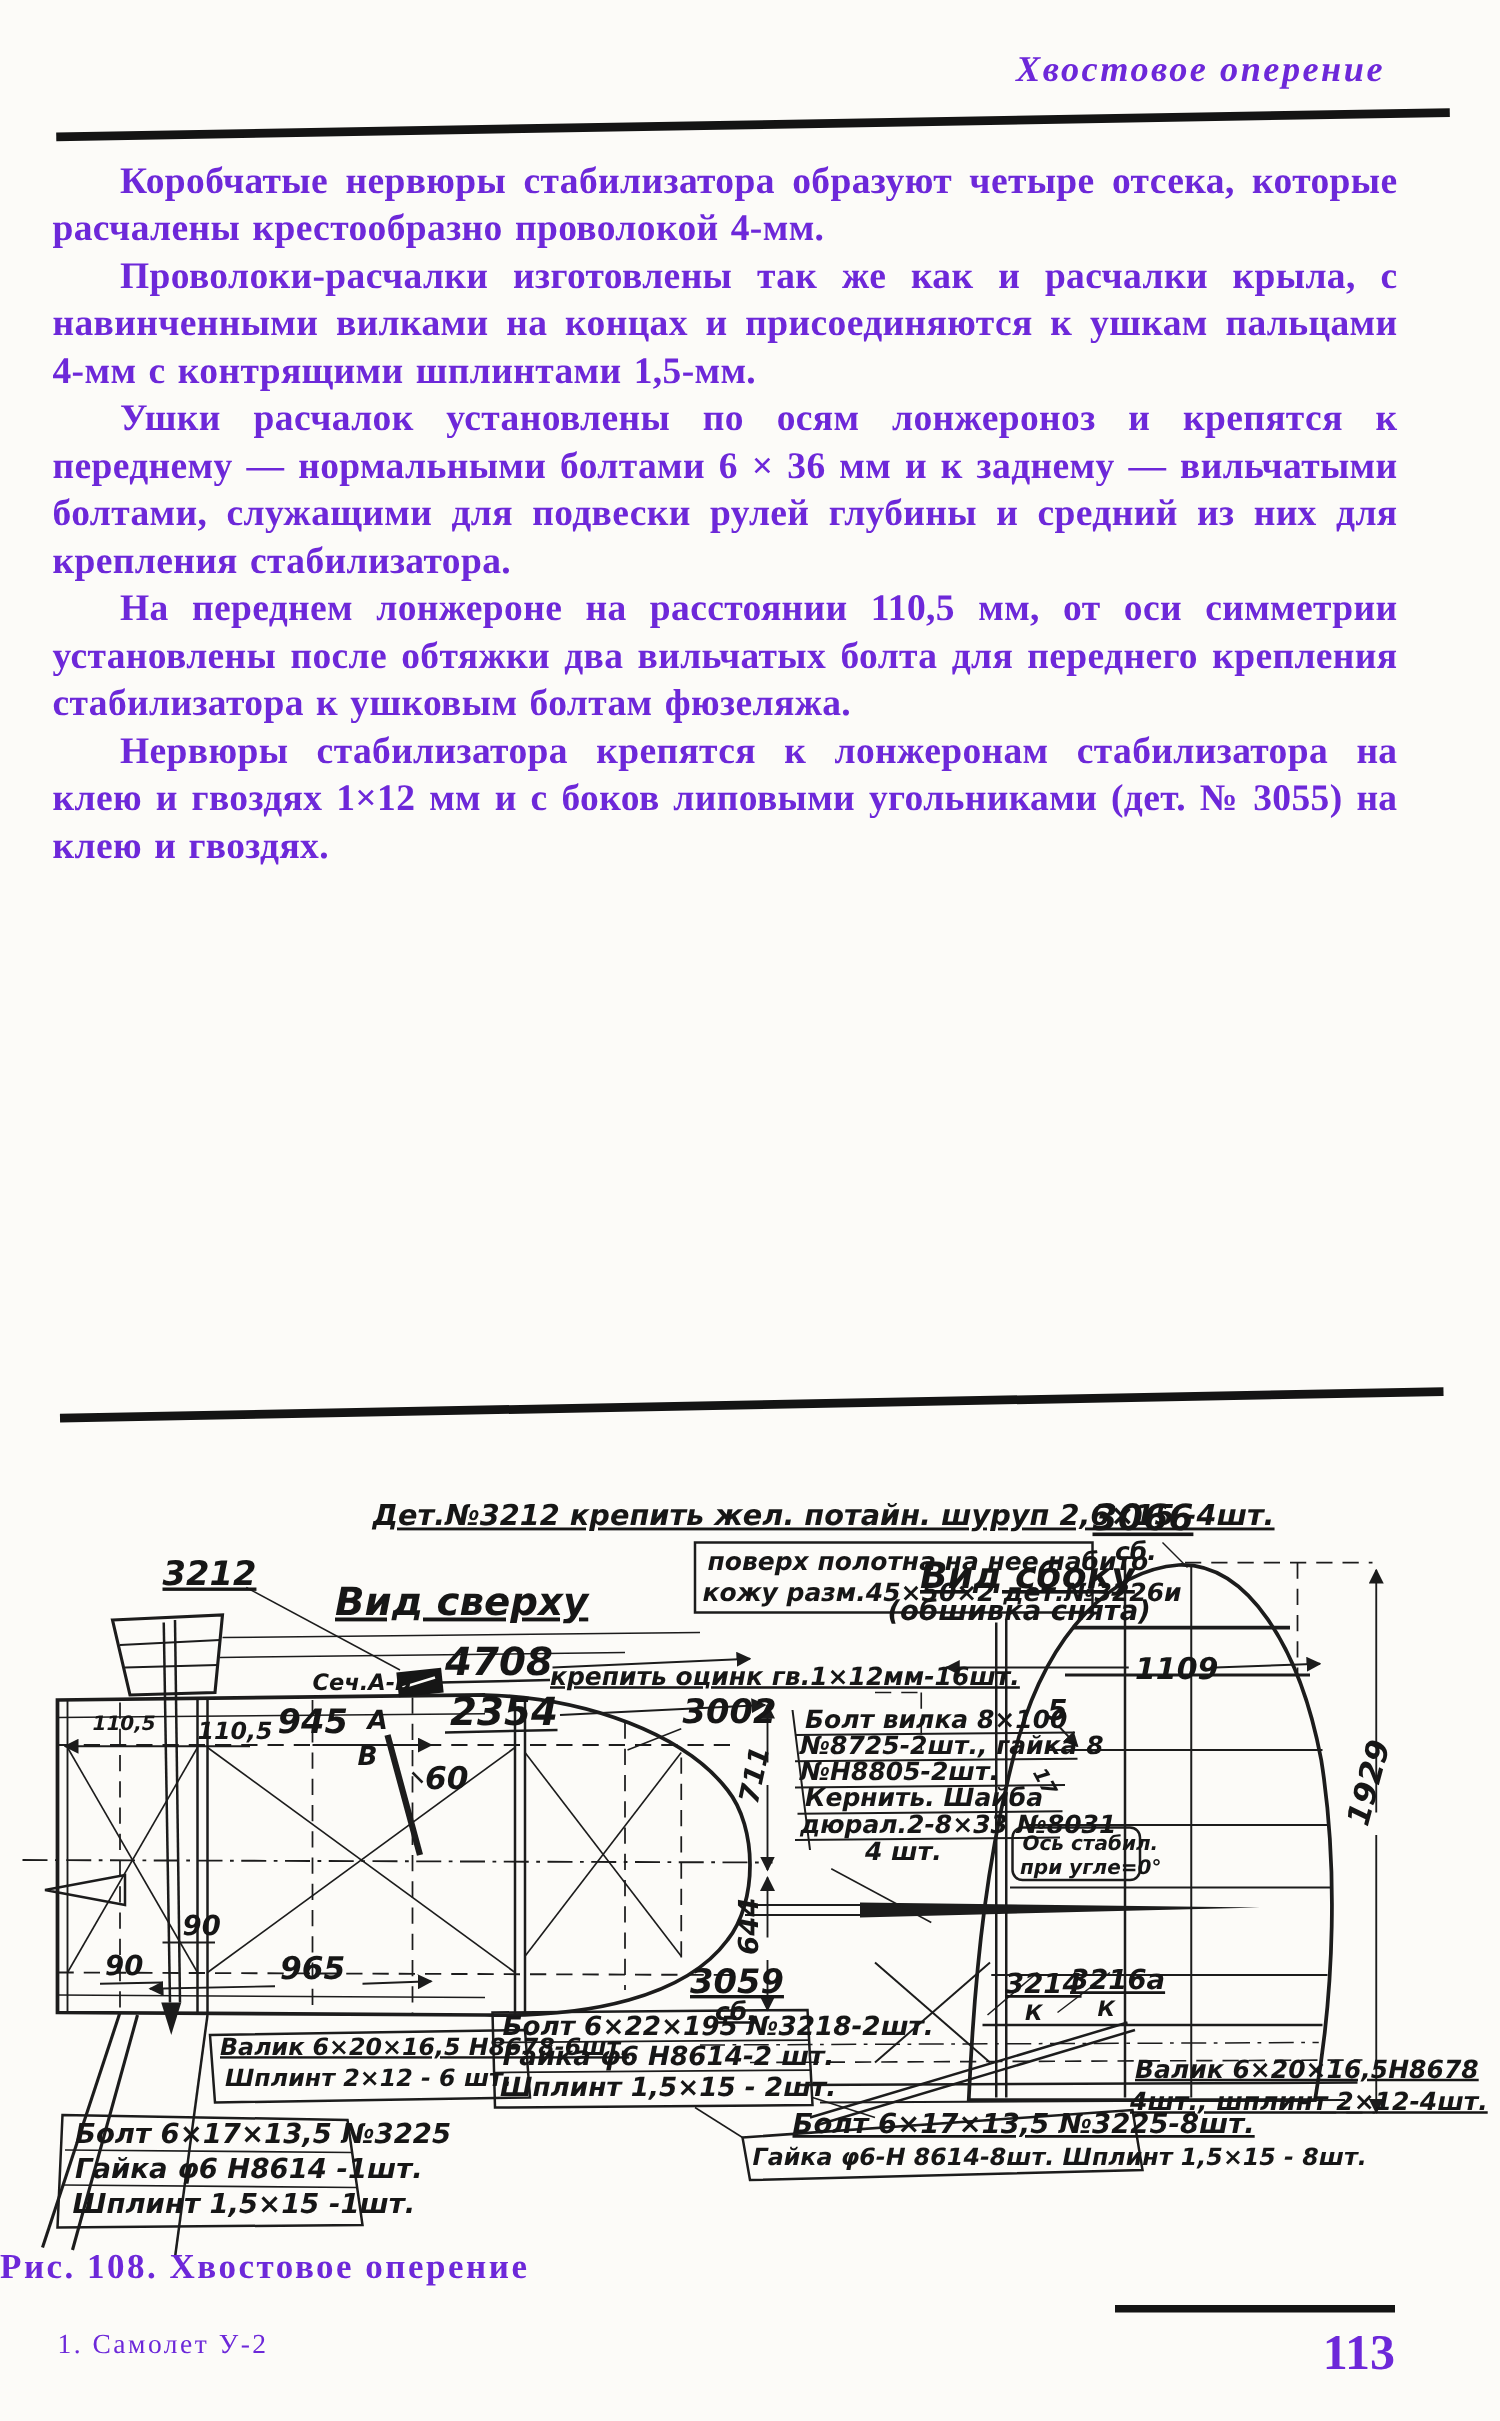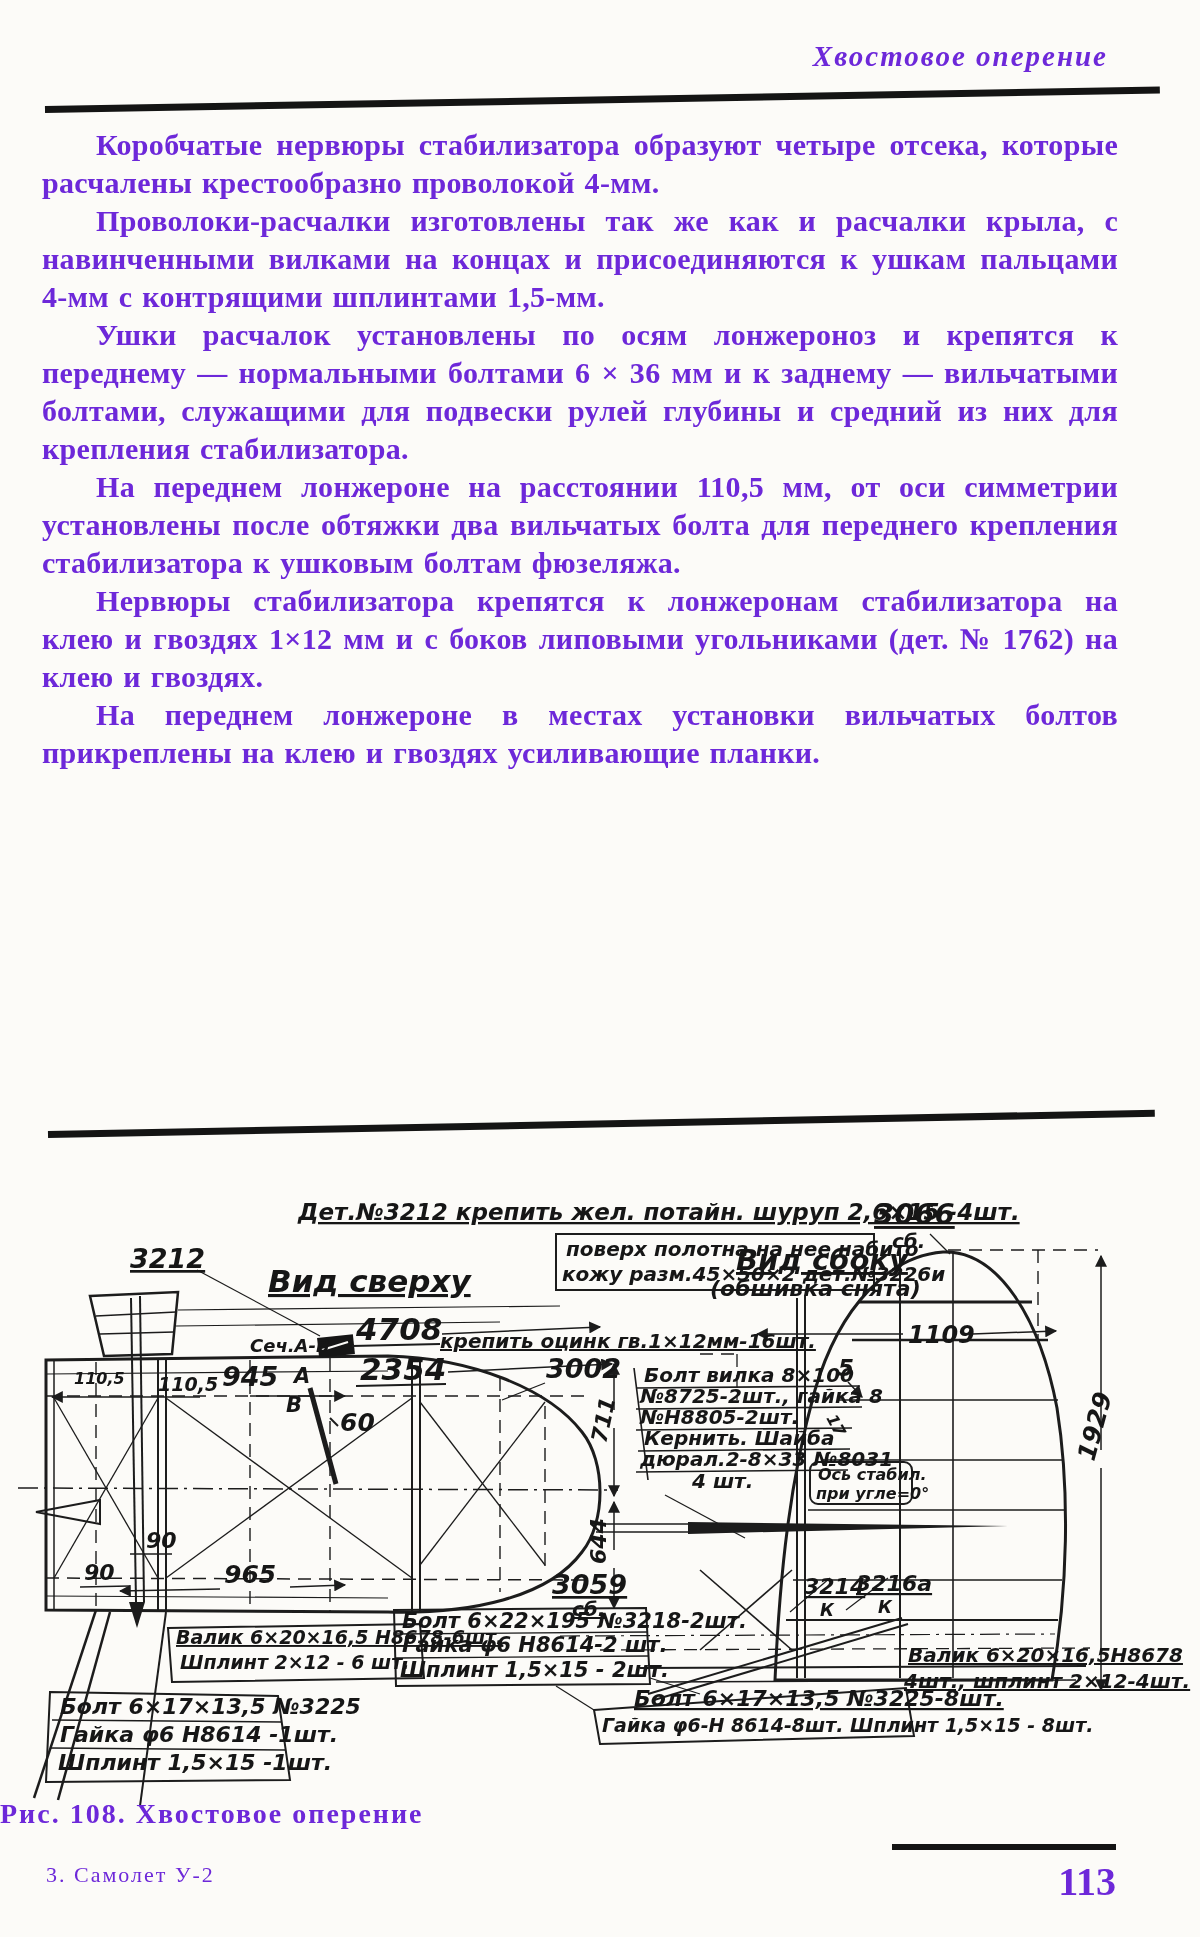--- a/index.html
+++ b/index.html
@@ -45,22 +45,21 @@
 <div class="page">
 
   <div class="running-header">Хвостовое оперение</div>
   <div class="rule rule1"></div>
 
   <div class="body-text">
     <p class="ind">Коробчатые нервюры стабилизатора образуют четыре отсека, которые расчалены крестообразно проволокой 4-мм.</p>
     <p class="ind">Проволоки-расчалки изготовлены так же как и расчалки крыла, с навинченными вилками на концах и присоединяются к ушкам пальцами 4-мм с контрящими шплинтами 1,5-мм.</p>
     <p class="ind">Ушки расчалок установлены по осям лонжероноз и крепятся к переднему — нормальными болтами 6 × 36 мм и к заднему — вильчатыми болтами, служащими для подвески рулей глубины и средний из них для крепления стабилизатора.</p>
     <p class="ind">На переднем лонжероне на расстоянии 110,5 мм, от оси симметрии установлены после обтяжки два вильчатых болта для переднего крепления стабилизатора к ушковым болтам фюзеляжа.</p>
-    <p class="ind">Нервюры стабилизатора крепятся к лонжеронам стабилизатора на клею и гвоздях 1×12 мм и с боков липовыми угольниками (дет. № 1762) на клею и гвоздях.</p>
-    <p class="ind">На переднем лонжероне в местах установки вильчатых болтов прикреплены на клею и гвоздях усиливающие планки.</p>
+    <p class="ind">Нервюры стабилизатора крепятся к лонжеронам стабилизатора на клею и гвоздях 1×12 мм и с боков липовыми угольниками (дет. № 3055) на клею и гвоздях.</p>
   </div>
 
   <div class="rule rule2"></div>
 
   <svg class="figure" viewBox="0 0 1200 660">
     <defs>
       <marker id="arr" viewBox="0 0 10 10" refX="9" refY="5" markerWidth="8" markerHeight="8" orient="auto-start-reverse">
         <path d="M0,0 L10,5 L0,10 z" fill="#1c1c1c"></path>
       </marker>
     </defs>
@@ -253,17 +252,17 @@
       <text class="hw" x="58" y="620" font-size="22">Шплинт 1,5×15 -1шт.</text>
       <text class="hw u" x="634" y="556" font-size="22">Болт 6×17×13,5 №3225-8шт.</text>
       <text class="hw" x="602" y="582" font-size="19">Гайка φ6-Н 8614-8шт. Шплинт 1,5×15 - 8шт.</text>
       <text class="hw u" x="908" y="512" font-size="20">Валик 6×20×16,5Н8678</text>
       <text class="hw u" x="904" y="538" font-size="20">4шт., шплинт 2×12-4шт.</text>
     </g>
   </svg>
 
   <div class="caption">Рис. 108. Хвостовое оперение</div>
 
-  <div class="footer-sig">3. Самолет У-2</div>
+  <div class="footer-sig">1. Самолет У-2</div>
   <div class="rule footer-rule"></div>
   <div class="page-number">113</div>
 
 </div>
 
 </body></html>

